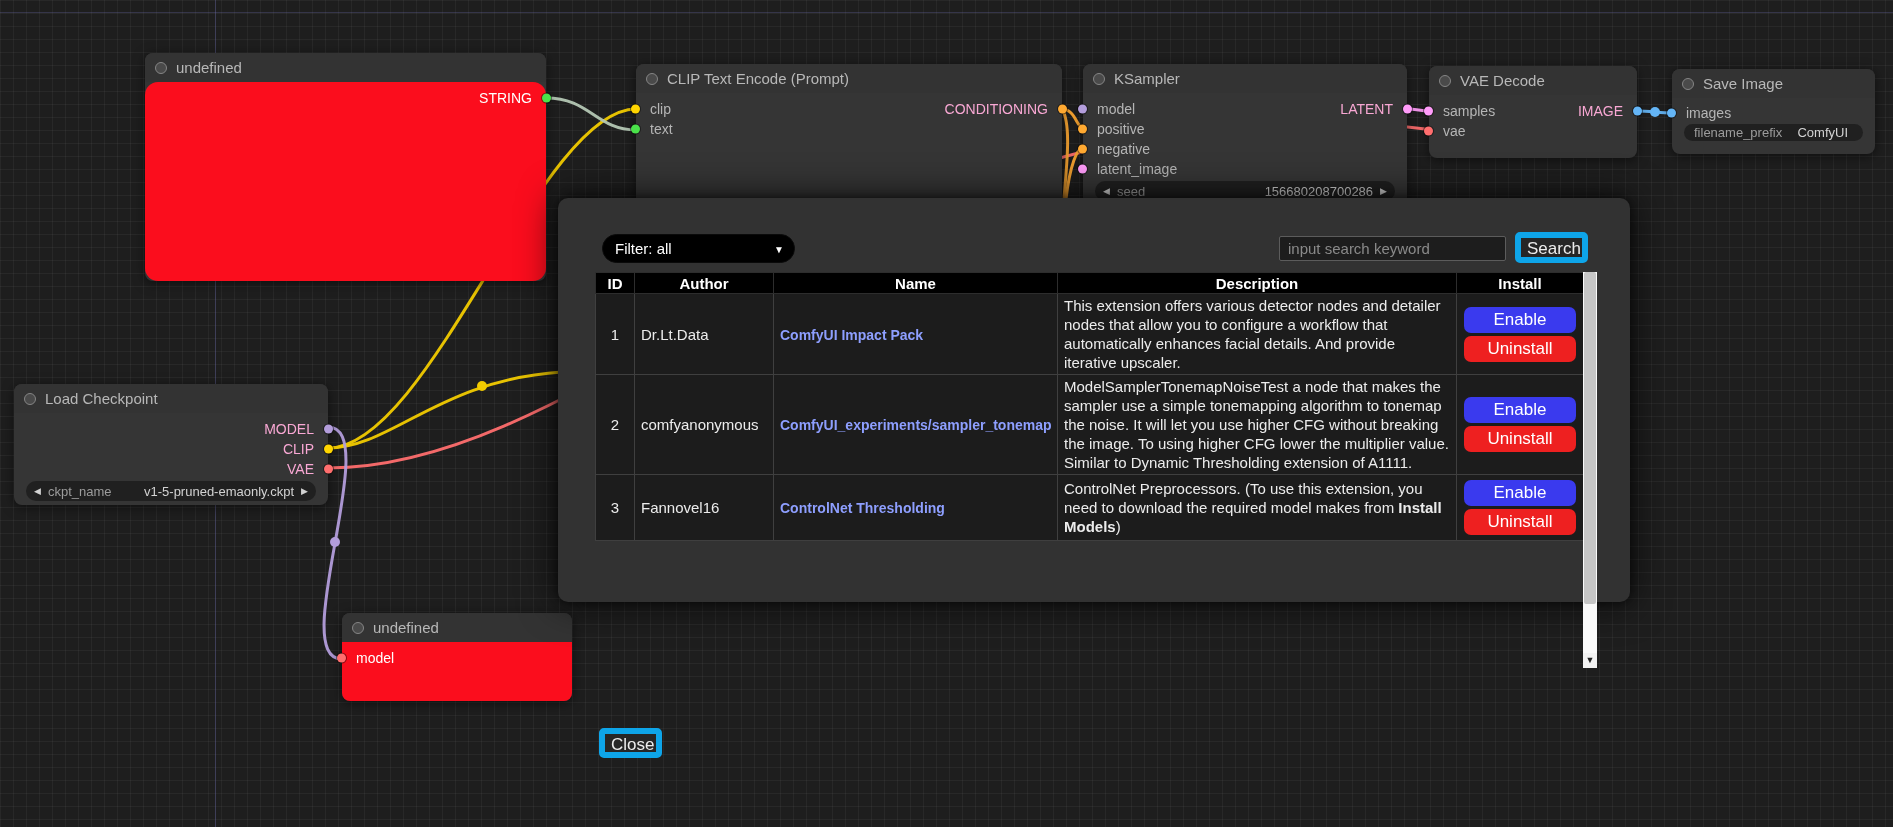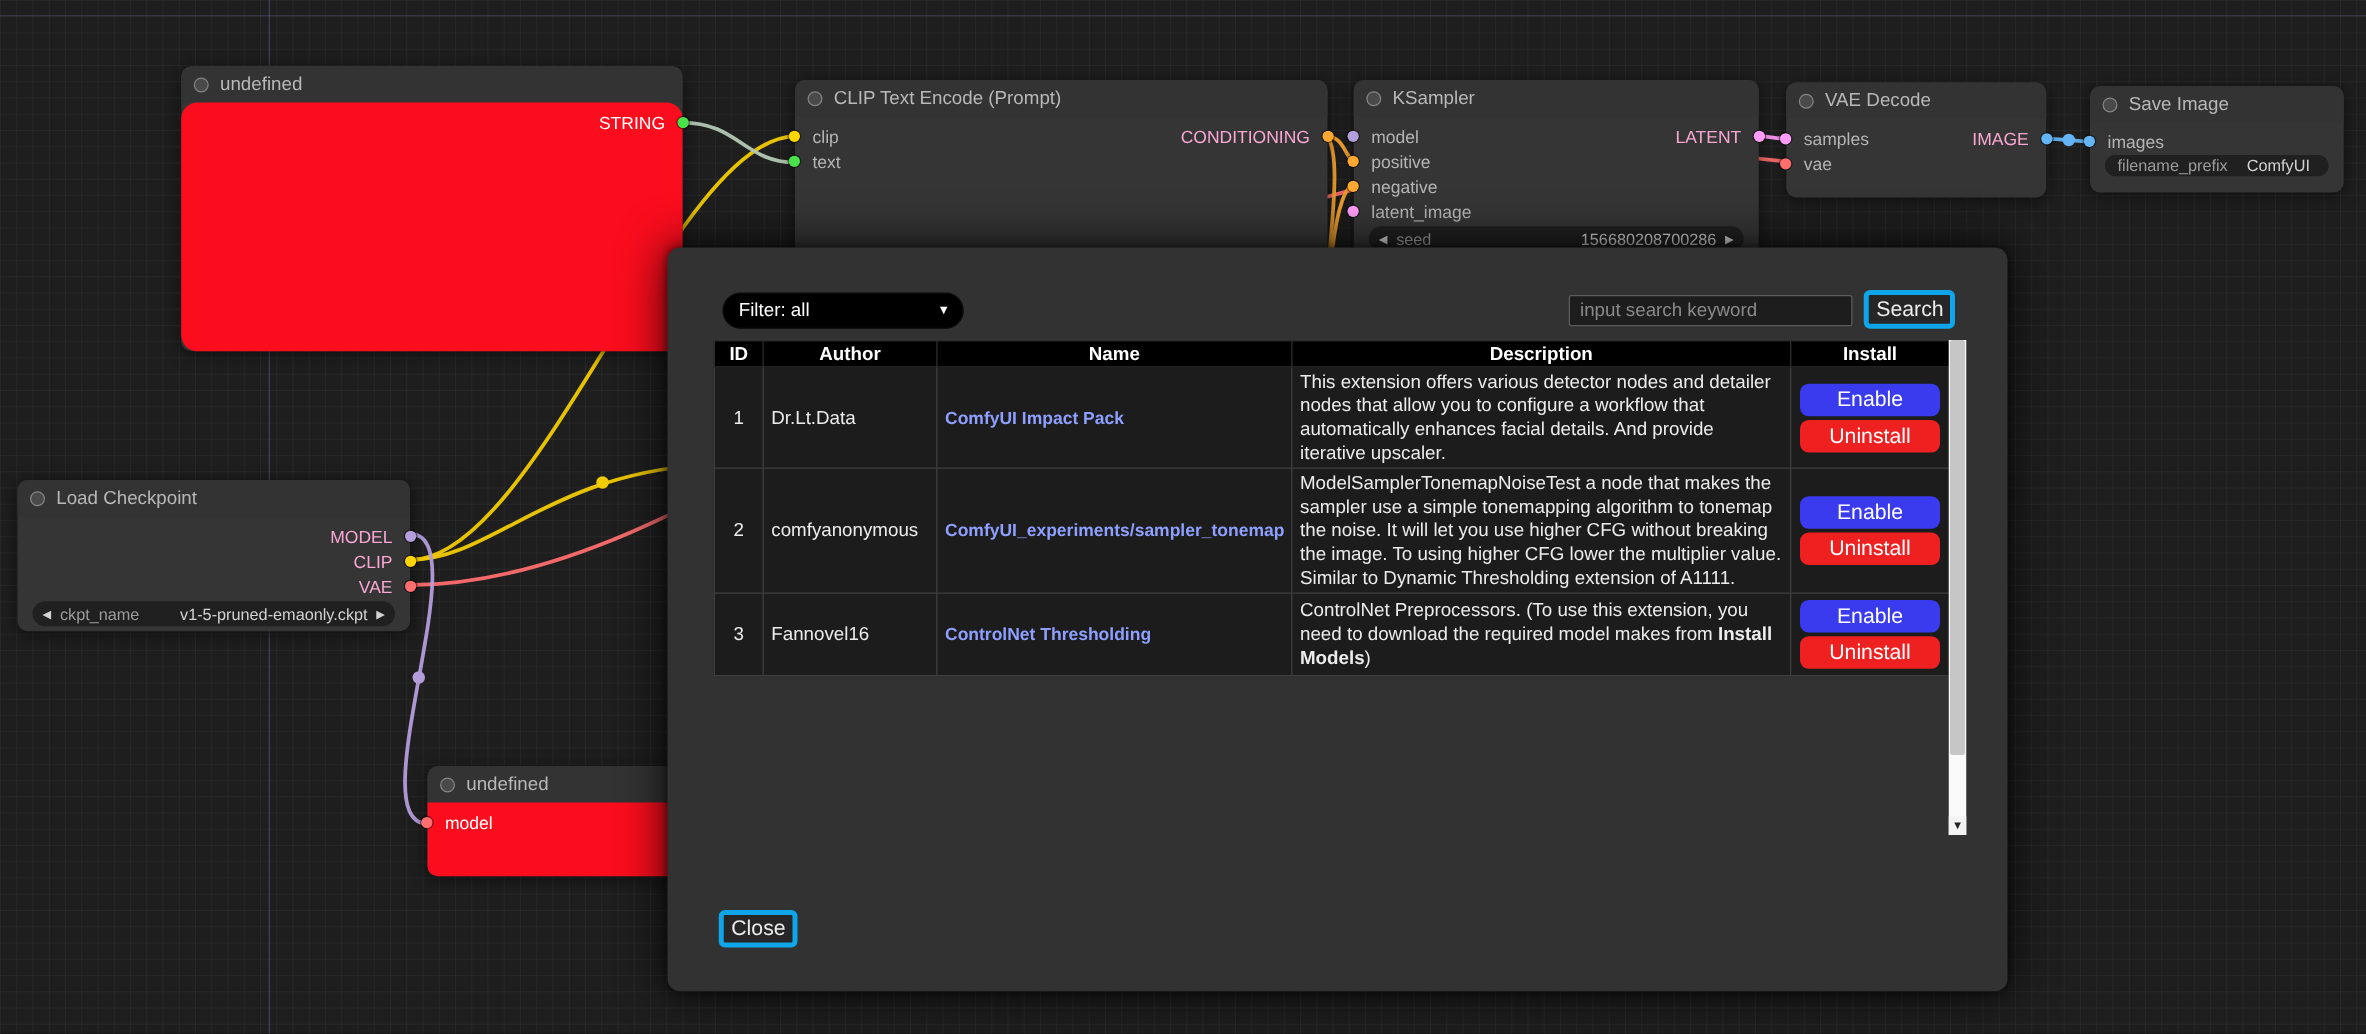--- a/index.html
+++ b/index.html
@@ -33,30 +33,30 @@
   .dot.ind{left:-5px;}
   .dot.outd{right:-5px;}
   .slot-row.out{justify-content:flex-end;}
   .widget{margin:2px 12px 0;height:20px;background:#202020;border-radius:10px;display:flex;align-items:center;padding:0 8px;font-size:13px;white-space:nowrap;overflow:hidden;}
   .widget .arrow{color:#d2d2d2;font-size:9px;flex:0 0 auto;}
   .widget .wlabel{color:#9c9c9c;margin-left:7px;}
   .widget .wvalue{color:#d2d2d2;margin-right:7px;}
   .widget .spacer{flex:1;}
 
   
-  .mgr-dialog{position:absolute;left:534px;top:198px;width:1072px;height:595px;background:#323232;border-radius:10px;
+  .mgr-dialog{position:absolute;left:558px;top:198px;width:1072px;height:404px;background:#323232;border-radius:10px;
     box-shadow:0 0 38px rgba(0,0,0,0.8), 0 0 8px rgba(0,0,0,0.55);z-index:5;}
   .select-wrap{position:absolute;left:44px;top:36px;width:193px;height:29px;}
   .mgr-select{width:100%;height:100%;background:#000;color:#fff;border:1px solid #0a0a0a;border-radius:15px;
     padding:0 30px 0 12px;font-size:15px;font-family:inherit;appearance:none;-webkit-appearance:none;}
   .select-arrow{position:absolute;right:11px;top:50%;transform:translateY(-50%);color:#fff;font-size:10px;pointer-events:none;}
   .mgr-search{position:absolute;left:721px;top:38px;width:227px;height:25px;background:#1d1d1d;border:1px solid #5c5c5c;
     color:#ddd;font-size:15px;padding:0 8px;border-radius:2px;box-sizing:border-box;font-family:inherit;}
   .mgr-search::placeholder{color:#8a8a8a;}
-  .mgr-btn{background:#262626;border:4px solid #0ea5e9;color:#ececec;border-radius:5px;font-size:17px;font-family:inherit;cursor:pointer;}
+  .mgr-btn{background:#262626;border:6px solid #0ea5e9;color:#ececec;border-radius:5px;font-size:17px;font-family:inherit;cursor:pointer;}
   .search-btn{position:absolute;left:957px;top:34px;width:73px;height:31px;}
   .close-btn{position:absolute;left:41px;top:530px;width:63px;height:30px;}
 
   .mgr-grid{position:absolute;left:37px;top:74px;width:1002px;height:396px;}
   table.ext{border-collapse:collapse;width:988px;table-layout:fixed;background:#1c1c1c;color:#ececec;font-size:15px;}
   table.ext th{background:#000;color:#fff;font-weight:bold;font-size:15px;height:20px;padding:0;border:1px solid #2d2d2d;}
   table.ext td{border:1px solid #3f3f3f;padding:2px 6px;vertical-align:middle;}
   td.c-id{text-align:center;}
   td.c-desc{font-size:15px;line-height:19px;vertical-align:top;padding:3px 7px;}
   a.name-link{color:#8e9fff;font-weight:bold;font-size:14px;text-decoration:none;white-space:nowrap;}

